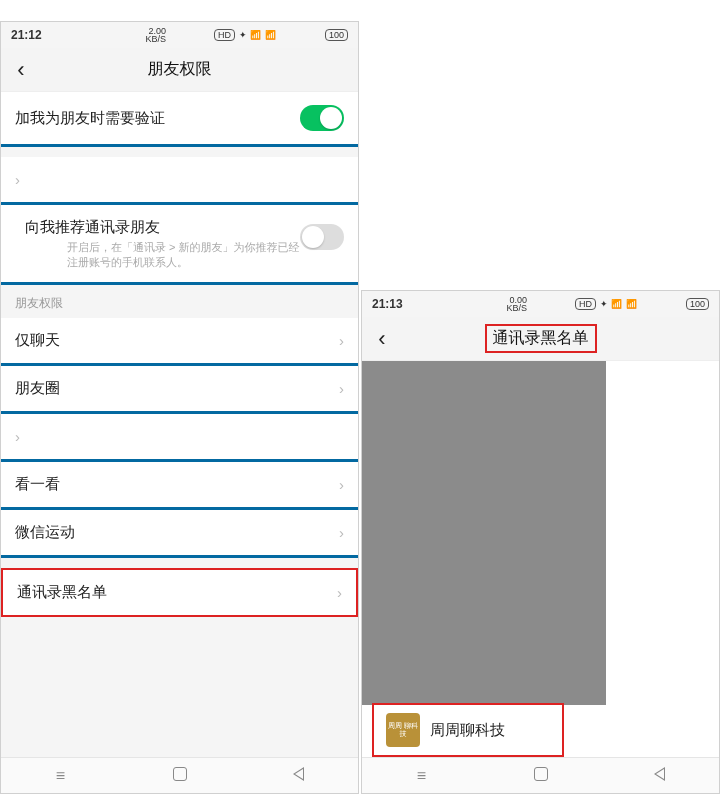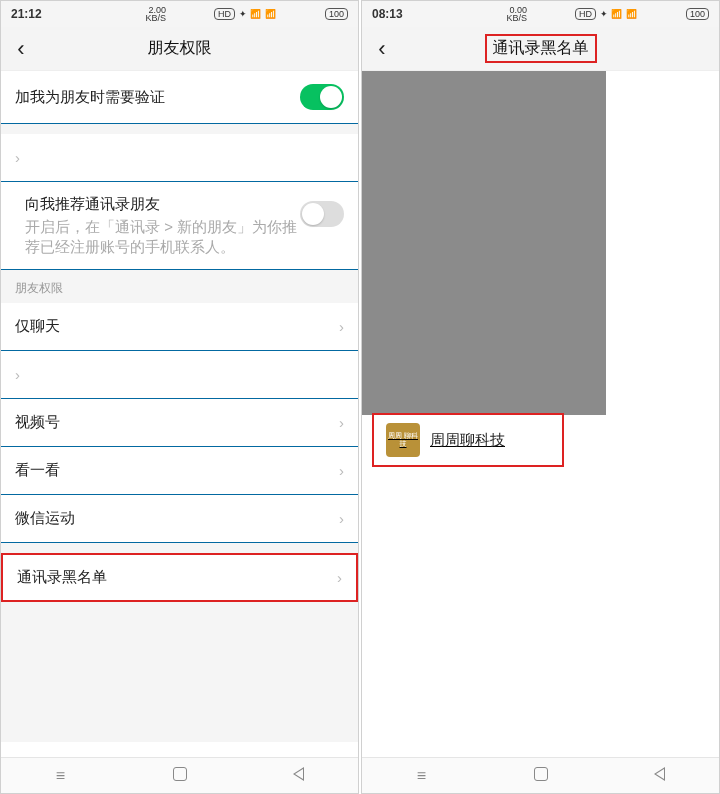--- a/index.html
+++ b/index.html
@@ -11,20 +11,21 @@
     overflow: hidden;
     position: relative;
   }
   .canvas {
     width: 720px;
     height: 794px;
     background: #fff;
     position: relative;
     display: flex;
     gap: 2px;
+    align-items: flex-end;
   }
   .phone {
     flex: 1;
     border: 1px solid #d0d0d0;
     background: #f5f5f5;
     display: flex;
     flex-direction: column;
     position: relative;
   }
   
@@ -86,29 +87,29 @@
     flex: 1;
     background: #fff;
     overflow: hidden;
     position: relative;
   }
 
   
   .row {
     background: #fff;
     padding: 13px 14px;
-    border-bottom: 1px solid #0369a1;
+    border-bottom: 3px solid #0369a1;
     display: flex;
     align-items: center;
     justify-content: space-between;
     min-height: 48px;
   }
   .row-main { flex: 1; }
   .row-label { font-size: 15px; color: #222; }
-  .row-desc { font-size: 15px; color: #aaa; margin-top: 3px; line-height: 1.3; }
+  .row-desc { font-size: 11px; color: #aaa; margin-top: 3px; line-height: 1.3; margin-left: 42px; }
   .chev { color: #bbb; font-size: 15px; }
   .switch {
     width: 44px; height: 26px; border-radius: 13px;
     position: relative;
   }
   .switch.on { background: #07c160; }
   .switch.off { background: #ddd; }
   .switch::after {
     content: "";
     position: absolute;
@@ -135,21 +136,20 @@
   .gray-block {
     background: #8b8b8b;
     margin: 0;
   }
   .entry {
     display: flex;
     align-items: center;
     padding: 8px 12px;
     gap: 10px;
     background: #fff;
-    text-decoration: underline;
   }
   .entry.hl { border: 2px solid #d22; width: 192px; margin-left: 10px; margin-top: -2px; position: relative; z-index: 2; }
   .avatar {
     width: 34px; height: 34px;
     background: #b99138;
     border-radius: 4px;
     color: #fff;
     font-size: 7px;
     display: flex;
     align-items: center;
@@ -248,26 +248,26 @@
 
       <div class="section-head">朋友权限</div>
 
       <div class="row">
         <div class="row-main">
             <div class="row-label">仅聊天</div>
           </div>
         <span class="chev">›</span>
       </div>
       <div class="row">
-        <span class="chev">›</span>
-      </div>
-      <div class="row">
-        <div class="row-main">
-            <div class="row-label">视频号</div>
-          </div>
+        <div class="row-main">
+            <div class="row-label">朋友圈</div>
+          </div>
+        <span class="chev">›</span>
+      </div>
+      <div class="row">
         <span class="chev">›</span>
       </div>
       <div class="row">
         <div class="row-main">
             <div class="row-label">看一看</div>
           </div>
         <span class="chev">›</span>
       </div>
       <div class="row">
         <div class="row-main">
@@ -290,21 +290,21 @@
 
     <div class="navbar">
       <div class="navbtn">≡</div>
       <div class="navbtn"><span class="nav-sq"></span></div>
       <div class="navbtn"><span class="nav-tri"></span></div>
     </div>
   </div>
 
   <div class="phone">
     <div class="status">
-      <span class="status-left">08:13</span>
+      <span class="status-left">21:13</span>
       <div class="status-right">
         <span class="kbs"><span>0.00</span><br><span>KB/S</span></span>
         <span class="pill">HD</span>
         <span>✦</span>
         <span>📶</span>
           <span>📶</span>
         <span class="pill">100</span>
       </div>
     </div>
 

